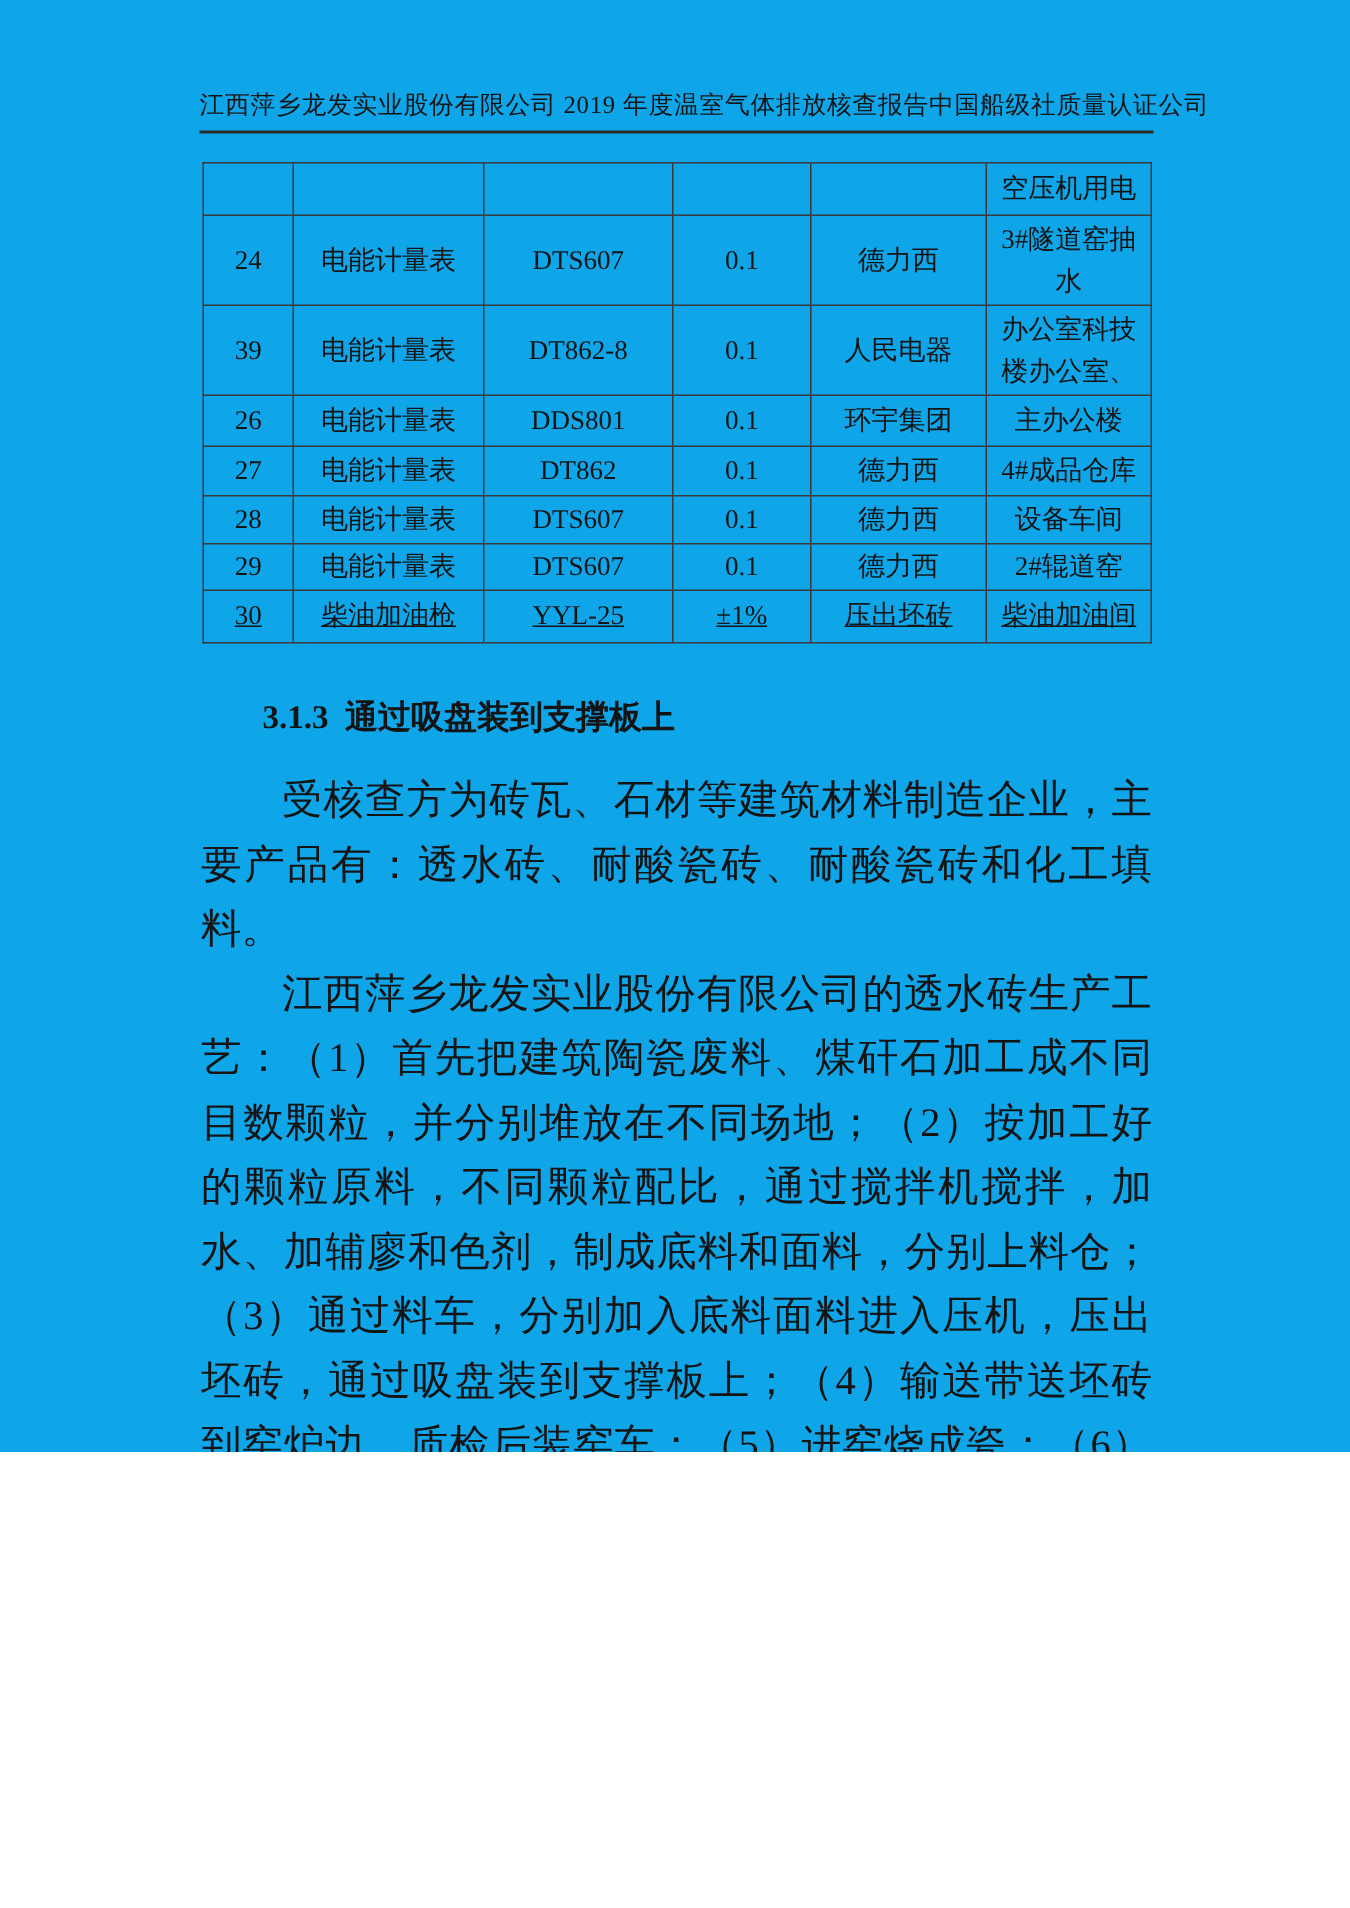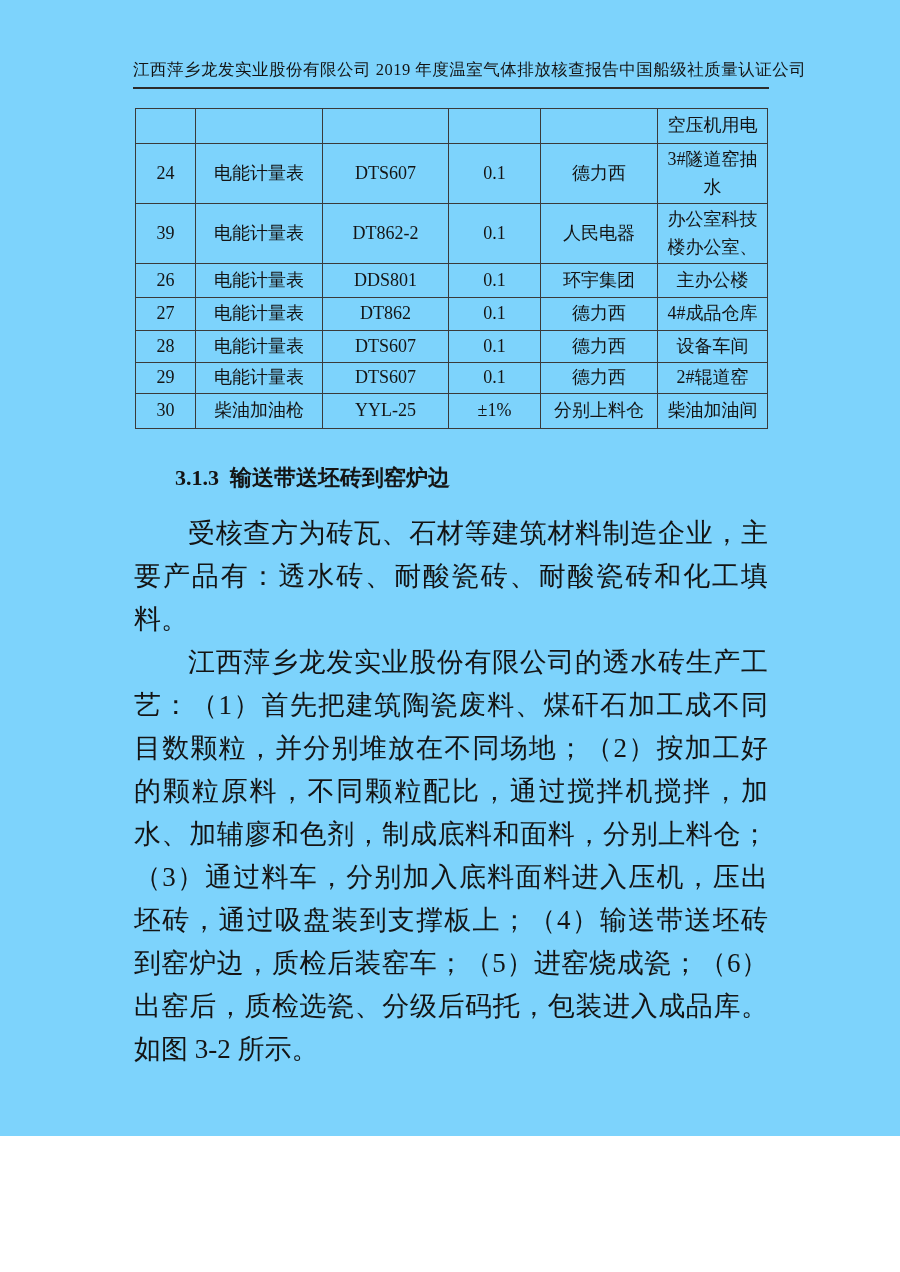--- a/index.html
+++ b/index.html
@@ -3,22 +3,22 @@
 <meta charset="utf-8">
 <style>
   html, body {
     margin: 0;
     padding: 0;
     background: #ffffff;
   }
   .page {
     position: relative;
     width: 900px;
-    height: 1136px;
-    background: #7dd3fc;
+    height: 968px;
+    background: #0ea5e9;
     outline: 1px solid #ececec;
     font-family: "Liberation Serif", "DejaVu Serif", serif;
     color: #141414;
     overflow: hidden;
   }
 
   
   .doc-header {
     position: absolute;
     left: 133px;
@@ -57,21 +57,21 @@
   .meter-table col.c4 { width: 92px; }
   .meter-table col.c5 { width: 117px; }
   .meter-table col.c6 { width: 110px; }
   .meter-table tr:nth-child(1) { height: 35px; }
   .meter-table tr:nth-child(2) { height: 60px; }
   .meter-table tr:nth-child(3) { height: 60px; }
   .meter-table tr:nth-child(4) { height: 34px; }
   .meter-table tr:nth-child(5) { height: 33px; }
   .meter-table tr:nth-child(6) { height: 32px; }
   .meter-table tr:nth-child(7) { height: 31px; }
-  .meter-table tr:nth-child(8) { height: 35px; }
+  .meter-table tr:nth-child(8) { height: 35px; text-decoration: underline; }
 
   
   .section-heading {
     position: absolute;
     left: 175px;
     top: 462px;
     width: 592px;
     font-size: 22px;
     font-weight: bold;
     line-height: 32px;
@@ -133,21 +133,21 @@
           <td>24</td>
           <td>电能计量表</td>
           <td>DTS607</td>
           <td>0.1</td>
           <td>德力西</td>
           <td>3#隧道窑抽水</td>
         </tr>
         <tr>
           <td>39</td>
           <td>电能计量表</td>
-          <td>DT862-2</td>
+          <td>DT862-8</td>
           <td>0.1</td>
           <td>人民电器</td>
           <td>办公室科技楼办公室、</td>
         </tr>
         <tr>
           <td>26</td>
           <td>电能计量表</td>
           <td>DDS801</td>
           <td>0.1</td>
           <td>环宇集团</td>
@@ -175,27 +175,27 @@
           <td>DTS607</td>
           <td>0.1</td>
           <td>德力西</td>
           <td>2#辊道窑</td>
         </tr>
         <tr>
           <td>30</td>
           <td>柴油加油枪</td>
           <td>YYL-25</td>
           <td>±1%</td>
-          <td>分别上料仓</td>
+          <td>压出坯砖</td>
           <td>柴油加油间</td>
         </tr>
       </tbody>
   </table>
 
-  <div class="section-heading">3.1.3  输送带送坯砖到窑炉边</div>
+  <div class="section-heading">3.1.3  通过吸盘装到支撑板上</div>
 
   <div class="body-text">
     <p>受核查方为砖瓦、石材等建筑材料制造企业，主要产品有：透水砖、耐酸瓷砖、耐酸瓷砖和化工填料。</p>
     <p>江西萍乡龙发实业股份有限公司的透水砖生产工艺：（1）首先把建筑陶瓷废料、煤矸石加工成不同目数颗粒，并分别堆放在不同场地；（2）按加工好的颗粒原料，不同颗粒配比，通过搅拌机搅拌，加水、加辅廖和色剂，制成底料和面料，分别上料仓；（3）通过料车，分别加入底料面料进入压机，压出坯砖，通过吸盘装到支撑板上；（4）输送带送坯砖到窑炉边，质检后装窑车；（5）进窑烧成瓷；（6）出窑后，质检选瓷、分级后码托，包装进入成品库。如图 3-2 所示。</p>
   </div>
 
   <div class="page-number">12</div>
 
 </div>
 

